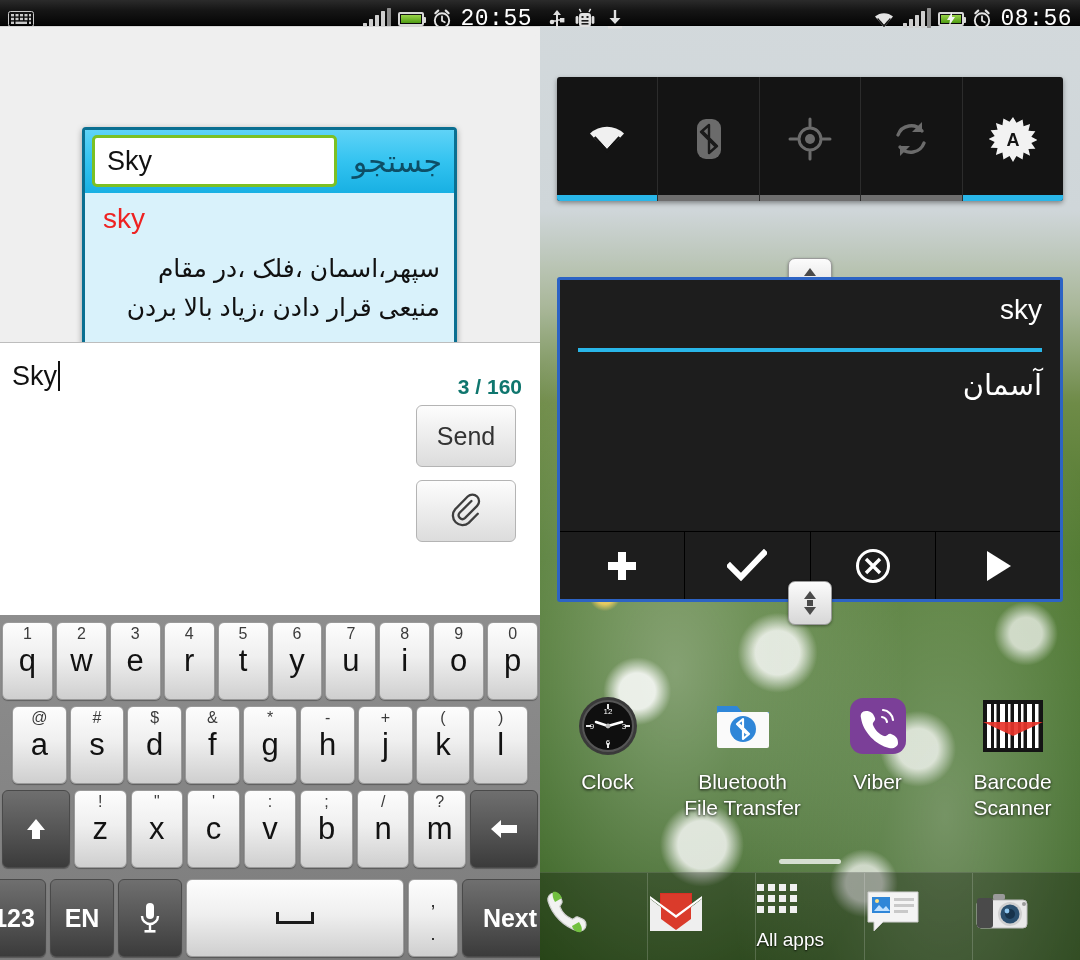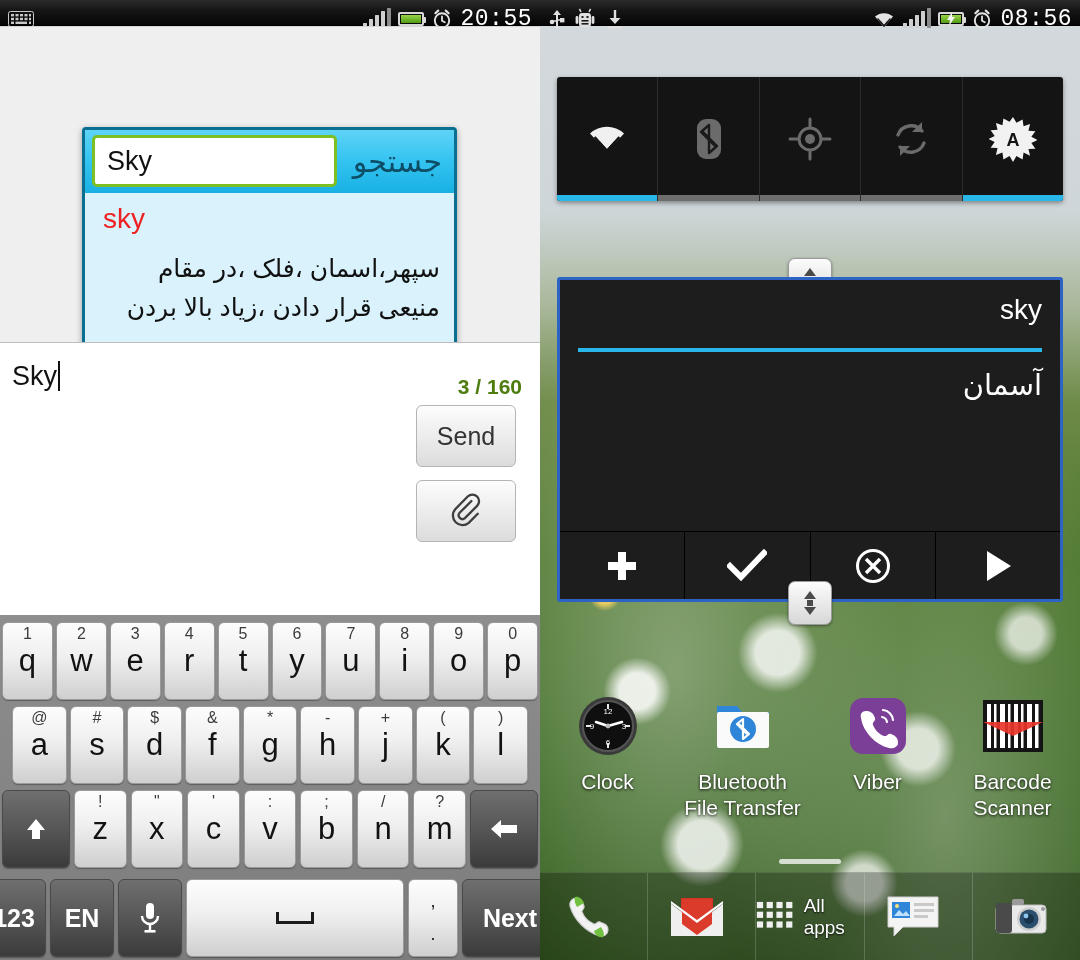--- a/index.html
+++ b/index.html
@@ -61,21 +61,21 @@
   .dict-word { padding:10px 0 0 18px; color:#ee2222; font-size:28px; }
   .dict-def { direction:rtl; text-align:right; padding:14px 14px 0 14px;
     font-size:25px; color:#111; line-height:1.55; }
 
   
   .msg-area { position:absolute; left:0; top:315px; width:540px; height:300px;
     background:#fff; border-top:1px solid #bdbdbd; }
   .msg-text { position:absolute; left:12px; top:18px; font-size:27px; color:#111; }
   .caret { display:inline-block; width:2px; height:30px; background:#111;
     vertical-align:-6px; margin-left:1px; }
-  .counter { position:absolute; right:18px; top:32px; font-size:21px; font-weight:bold; color:#4d7c0f; }
+  .counter { position:absolute; right:18px; top:32px; font-size:21px; font-weight:bold; color:#0f766e; }
   .send-btn { position:absolute; right:24px; top:62px; width:100px; height:62px;
     background:linear-gradient(180deg,#fdfdfd,#dcdcdc); border:1px solid #b4b4b4;
     border-radius:6px; display:flex; align-items:center; justify-content:center;
     font-size:25px; color:#333; }
   .attach-btn { position:absolute; right:24px; top:137px; width:100px; height:62px;
     background:linear-gradient(180deg,#fdfdfd,#dcdcdc); border:1px solid #b4b4b4;
     border-radius:6px; display:flex; align-items:center; justify-content:center; }
 
   
   .keyboard { position:absolute; left:0; top:615px; width:540px; height:345px;
@@ -145,21 +145,21 @@
   
   .apps { position:absolute; left:0; top:695px; width:540px; display:flex; }
   .app { flex:1; display:flex; flex-direction:column; align-items:center; }
   .app-ic { width:62px; height:62px; display:flex; align-items:center; justify-content:center; }
   .app-lb { margin-top:12px; color:#fff; font-size:21px; text-align:center; line-height:1.22;
     text-shadow:0 1px 3px rgba(0,0,0,.9); max-width:118px; }
 
   
   .dock { position:absolute; left:0; bottom:0; width:540px; height:88px;
     background:rgba(0,0,0,.28); display:flex; border-top:1px solid rgba(255,255,255,.12); }
-  .dock-item { flex:1; display:flex; align-items:center;
+  .dock-item { flex:1; display:flex; flex-direction:column; 
     justify-content:center; border-right:1px solid rgba(255,255,255,.18); gap:10px; }
   .dock-item:last-child{ border-right:none; }
   .dock-lb { color:#fff; font-size:19px; text-shadow:0 1px 2px rgba(0,0,0,.9); }
   .page-ind { position:absolute; left:50%; transform:translateX(-50%); bottom:96px;
     width:62px; height:5px; background:rgba(255,255,255,.75); border-radius:3px; }
 
   
   svg { display:block; }
 </style>
 </head>

